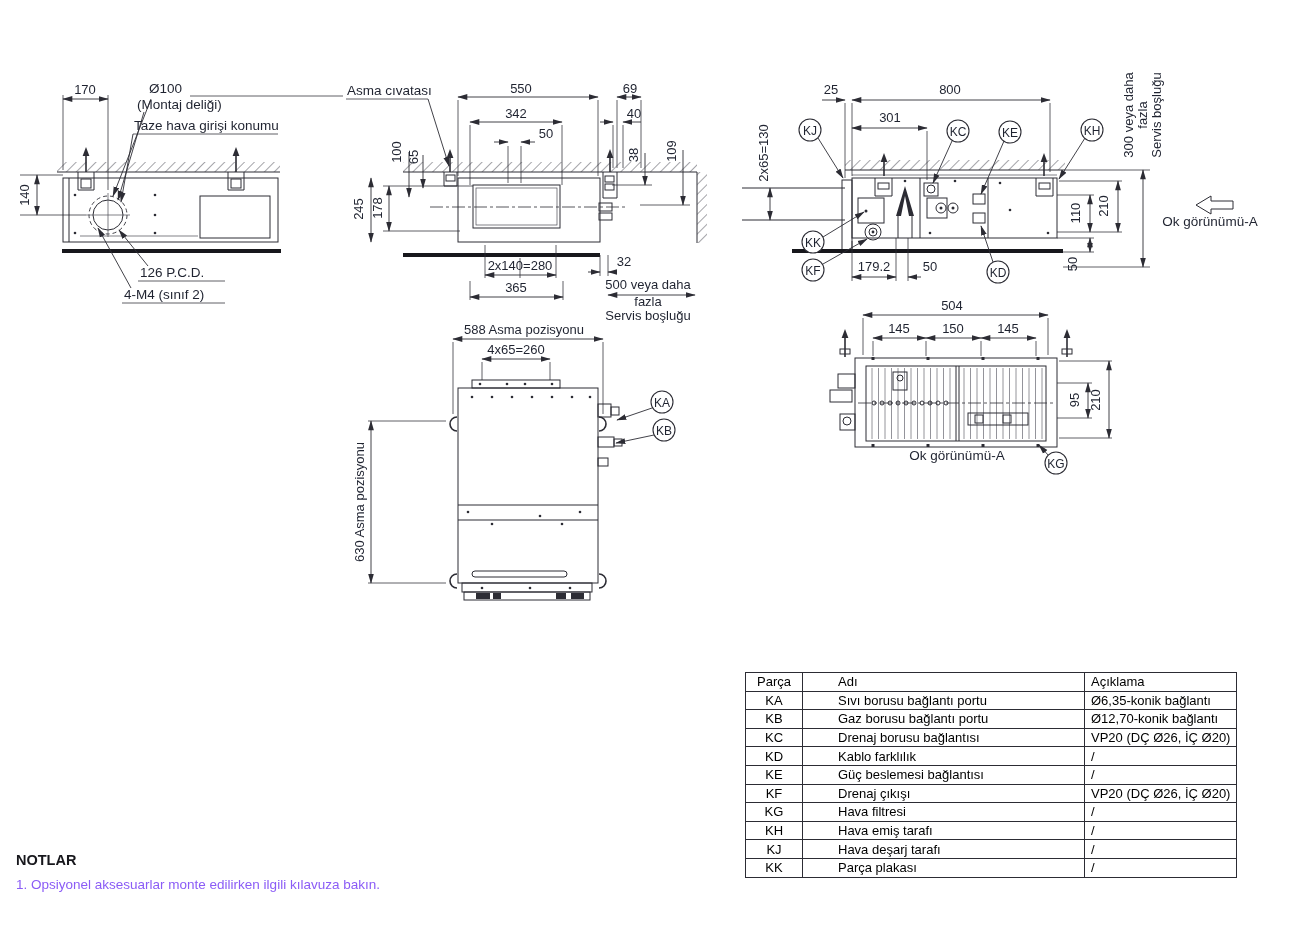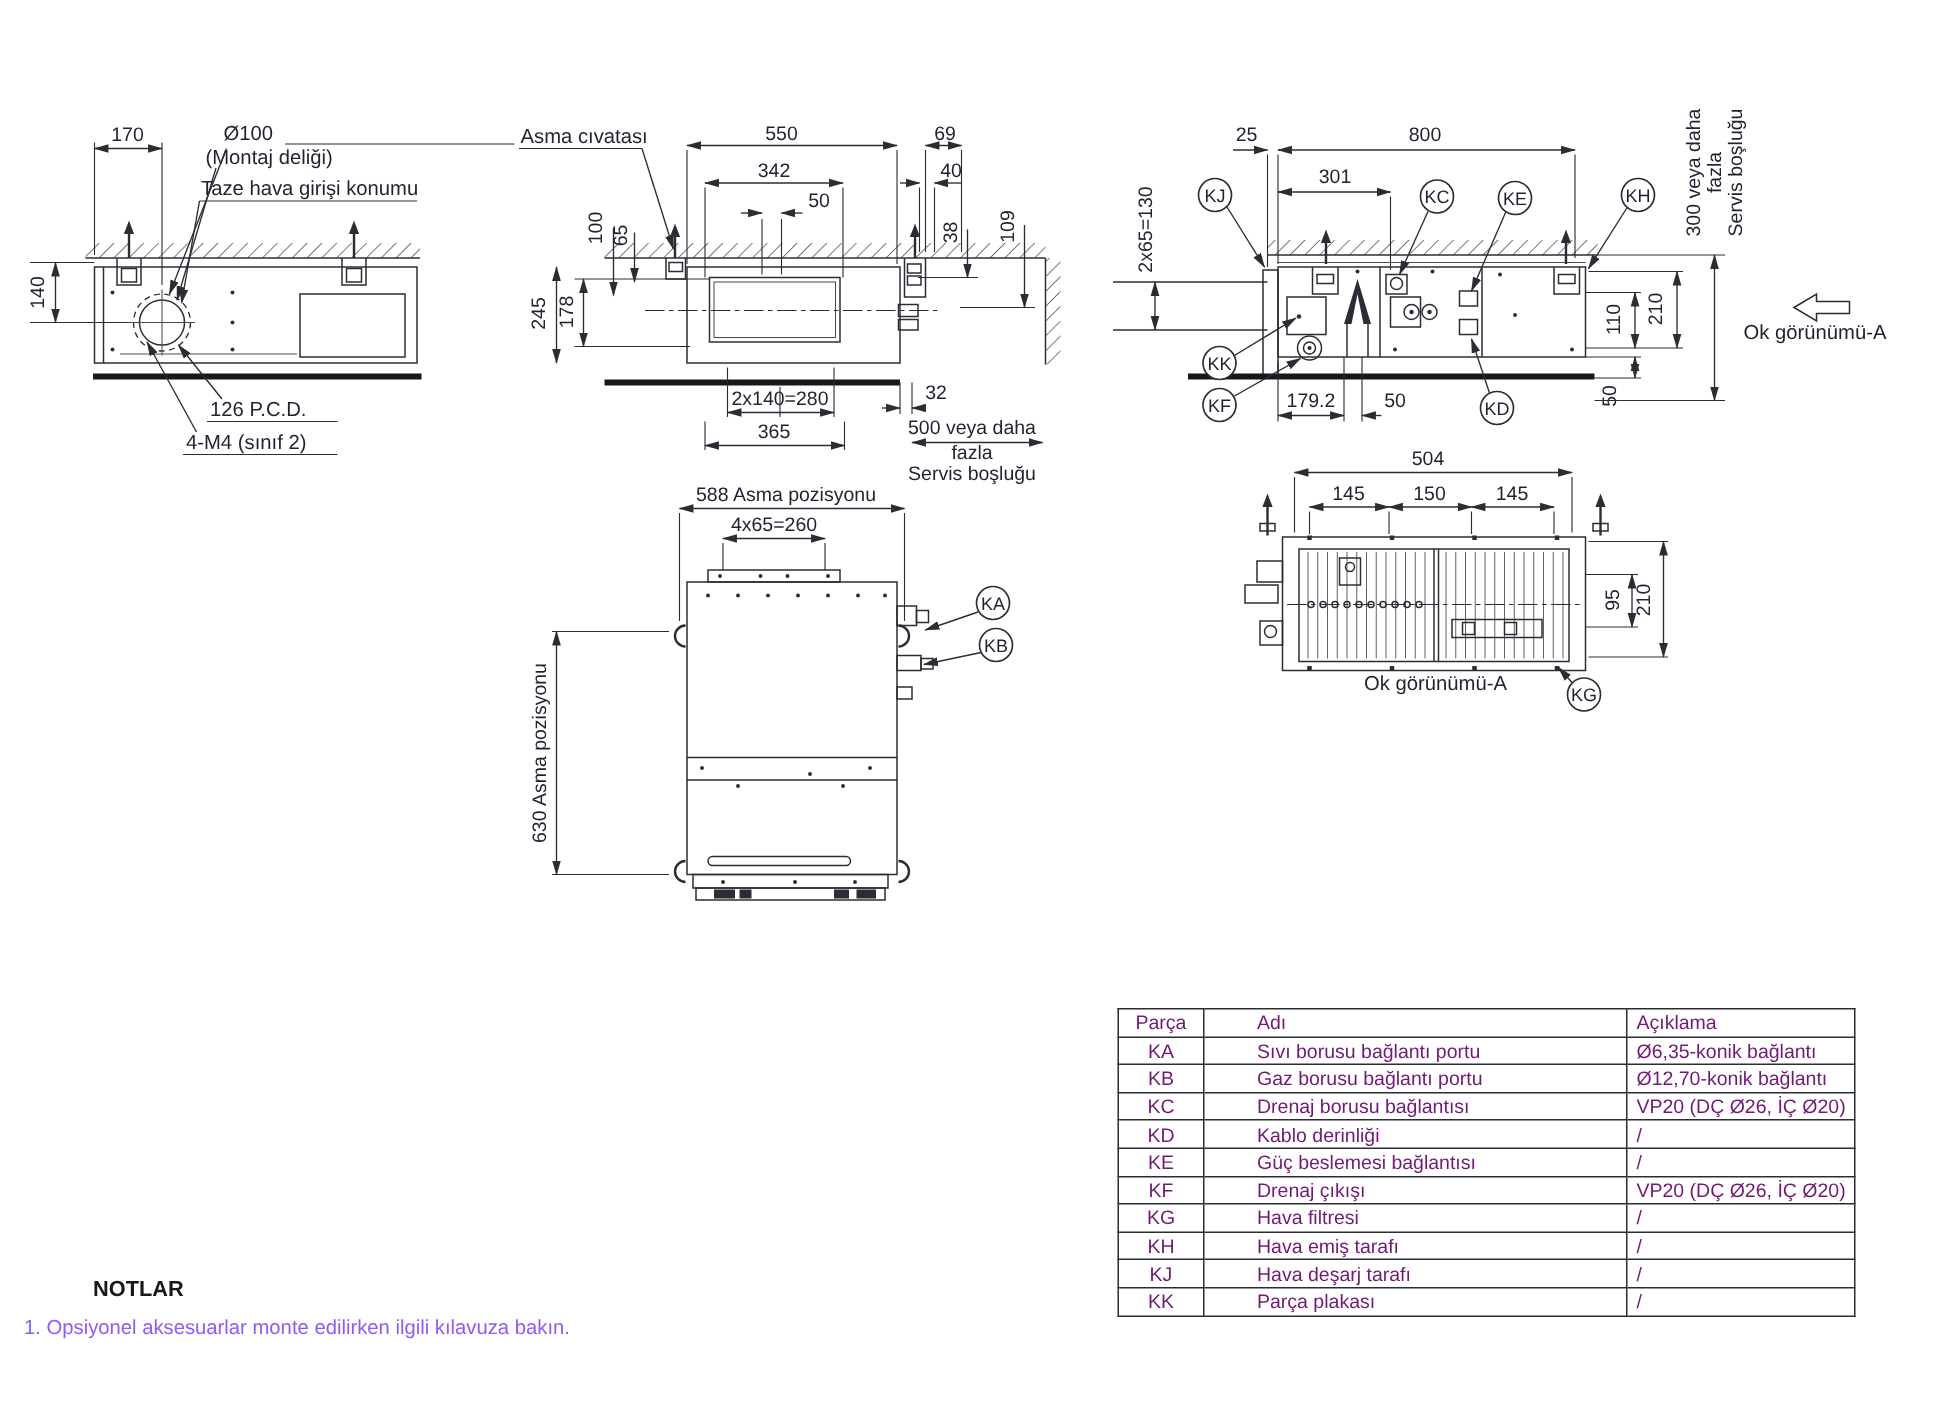--- a/index.html
+++ b/index.html
@@ -16,30 +16,30 @@
   svg .cl{stroke:#2c2c34;stroke-width:.8;fill:none;stroke-dasharray:13 3 3 3;}
   svg .dsh{stroke:#2c2c34;stroke-width:.9;fill:none;stroke-dasharray:4 3;}
   svg .fill{fill:#2c2c34;stroke:none;}
   svg text{fill:#1f2330;font-family:"Liberation Sans",sans-serif;font-size:13px;}
   svg text.rot{font-size:13px;}
   svg text.lbl{font-size:13.5px;}
   svg text.ct{font-size:12px;text-anchor:middle;}
   svg .cc{stroke:#2c2c34;stroke-width:1.1;fill:#fff;}
   
   #parts{position:absolute;left:745px;top:672px;border-collapse:collapse;
-         font-size:13px;color:#701a75;table-layout:fixed;}
+         font-size:13px;color:#000000;table-layout:fixed;}
   #parts td,#parts th{border:1px solid #2c2c34;padding:0 6px;height:17.6px;
          font-weight:normal;text-align:left;white-space:nowrap;overflow:hidden;}
   #parts .c-part{width:44px;text-align:center;}
   #parts .c-name{width:240px;padding-left:35px;}
   #parts .c-desc{width:133px;}
   #parts{border:1.5px solid #2c2c34;}
   
   #notes{position:absolute;left:16px;top:852px;color:#17171c;}
-  #notes .t{font-weight:bold;font-size:14.5px;margin-bottom:9px;margin-left:46px;}
+  #notes .t{font-weight:bold;font-size:14.5px;margin-bottom:9px;}
   #notes .n{font-size:13.5px;line-height:16.5px;color:#8b5cf6;}
 </style>
 </head>
 <body>
 
 <div id="canvas">
 
 <svg width="1301" height="660" viewBox="0 0 1301 660">
 <defs>
   <pattern id="hat" width="7" height="7" patternUnits="userSpaceOnUse" patternTransform="rotate(45)">
@@ -523,21 +523,21 @@
     <td class="c-name">Gaz borusu bağlantı portu</td>
     <td class="c-desc">Ø12,70-konik bağlantı</td>
   </tr>
   <tr>
     <td class="c-part">KC</td>
     <td class="c-name">Drenaj borusu bağlantısı</td>
     <td class="c-desc">VP20 (DÇ Ø26, İÇ Ø20)</td>
   </tr>
   <tr>
     <td class="c-part">KD</td>
-    <td class="c-name">Kablo derinliği</td>
+    <td class="c-name">Kablo farklılık</td>
     <td class="c-desc">/</td>
   </tr>
   <tr>
     <td class="c-part">KE</td>
     <td class="c-name">Güç beslemesi bağlantısı</td>
     <td class="c-desc">/</td>
   </tr>
   <tr>
     <td class="c-part">KF</td>
     <td class="c-name">Drenaj çıkışı</td>

